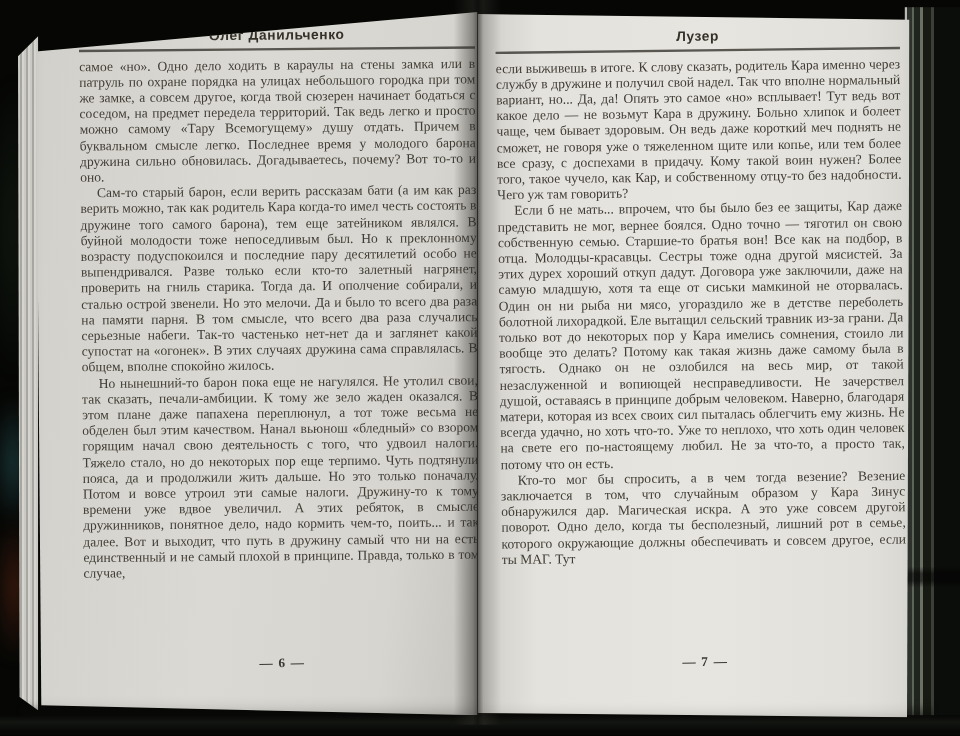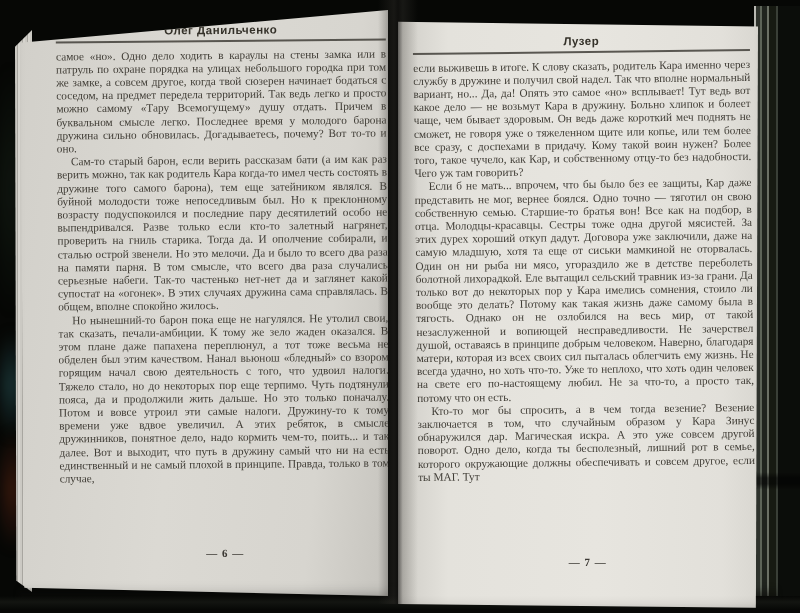--- a/index.html
+++ b/index.html
@@ -19,25 +19,25 @@
   .edge-right{position:absolute;left:754px;top:6px;width:46px;height:590px;
     background:
       linear-gradient(180deg,rgba(0,0,0,0) 0 79%,rgba(0,0,0,.55) 80% 81%,rgba(0,0,0,0) 82%),
       linear-gradient(90deg,#b9b9b3 0 2px,#2e322c 2px 6px,#5d6458 6px 8px,#20241e 8px 13px,#6b7065 13px 15px,#171a12 15px 22px,#3a3f37 22px 24px,#0b0d0a 24px 100%);}
   
   .floor{position:absolute;left:0;top:596px;width:800px;height:17px;background:linear-gradient(180deg,#15171300,#131511 35%,#070806 80%);}
   .under-shadow{position:absolute;left:18px;top:586px;width:760px;height:16px;background:linear-gradient(180deg,rgba(20,20,16,0),rgba(10,10,8,.85));filter:blur(2px);}
 
   
   .page{position:absolute;overflow:hidden;}
-  .page.left{left:20px;top:10px;width:368px;height:586px;
+  .page.left{left:30px;top:10px;width:368px;height:586px;
     background:linear-gradient(96deg,#d2d0ca,#dbd9d3 45%,#d7d5cf 80%,#c8c6c0 97%);
     clip-path:polygon(0 5.6%,100% 0,100% 100%,1.2% 98.6%);
     box-shadow:inset 0 -10px 14px -10px rgba(0,0,0,.35);}
-  .page.right{left:398px;top:17px;width:360px;height:593px;
+  .page.right{left:398px;top:7px;width:360px;height:593px;
     background:linear-gradient(90deg,#c9c7c1,#ddece000 0),linear-gradient(90deg,#cfcdc7,#e4e2dc 14%,#e7e5df 55%,#e2e0da 90%,#d9d7d1);
     clip-path:polygon(0 .8%,100% 1.6%,99.4% 99.6%,0 99%);
     box-shadow:inset 0 -10px 14px -10px rgba(0,0,0,.3);}
   
   .gutter{position:absolute;left:378px;top:0;width:40px;height:604px;
     background:linear-gradient(90deg,rgba(40,38,34,0),rgba(45,43,39,.45) 40%,rgba(22,21,19,.6) 50%,rgba(70,68,62,.28) 62%,rgba(70,68,62,0));pointer-events:none;}
 
   
   .content{position:absolute;color:#3b3833;}
   .content.lc{left:38px;top:14px;width:330px;transform:rotate(-.5deg);}

